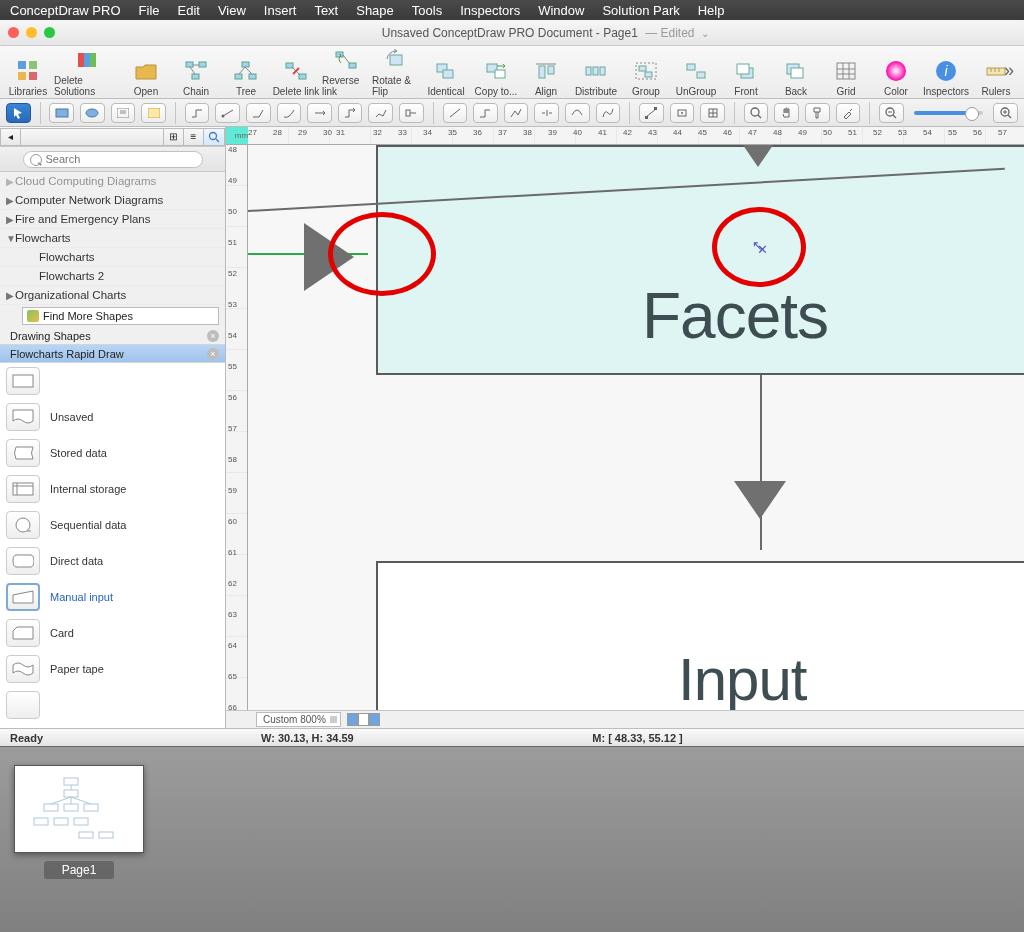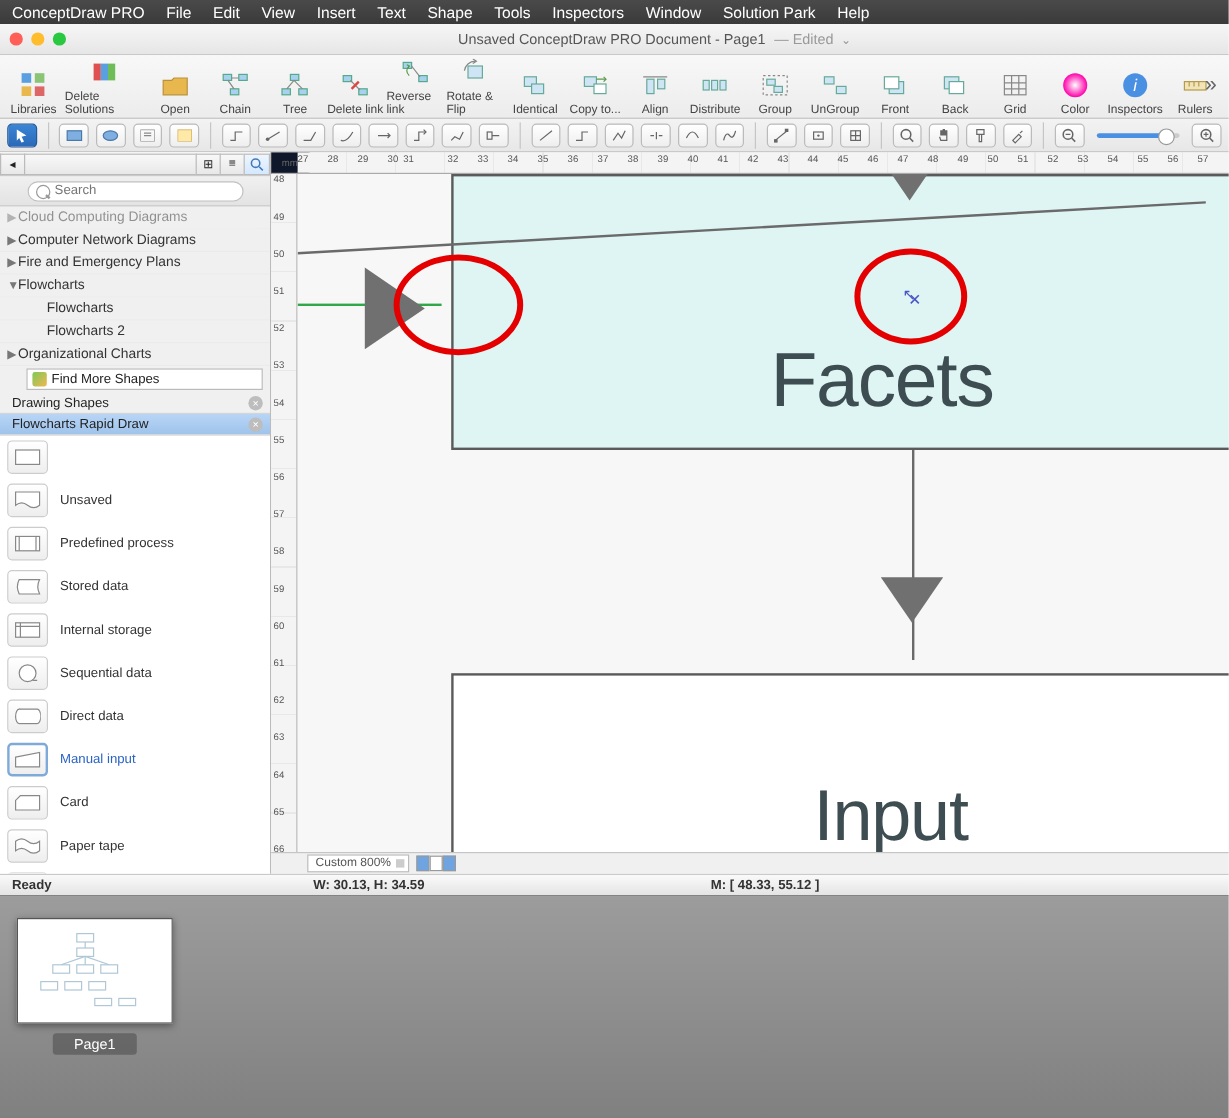--- a/index.html
+++ b/index.html
@@ -59,21 +59,21 @@
   .tab-row.active{background:linear-gradient(#b8d5f5,#9fc3ec);text-align:right;}
 
   .shape-list{flex:1;overflow:hidden;background:#fff;}
   .shape-item{height:36px;display:flex;align-items:center;padding:0 6px;gap:10px;font-size:11px;color:#333;}
   .shape-item.sel{color:#2a63c4;}
   .shape-ico{width:34px;height:28px;border:1px solid #ccc;border-radius:4px;background:linear-gradient(#fff,#eee);display:flex;align-items:center;justify-content:center;}
   .shape-item.sel .shape-ico{border:2px solid #7fa9d8;}
 
   
   .canvas-wrap{flex:1;display:flex;flex-direction:column;position:relative;}
-  .ruler-corner{position:absolute;left:0;top:0;width:32px;height:18px;background:#0f172a;border-right:1px solid #aaa;border-bottom:1px solid #aaa;font-size:8px;display:flex;align-items:center;justify-content:center;color:#666;}
+  .ruler-corner{position:absolute;left:0;top:0;width:32px;height:18px;background:#5eead4;border-right:1px solid #aaa;border-bottom:1px solid #aaa;font-size:8px;display:flex;align-items:center;justify-content:center;color:#666;}
   .ruler-h{height:18px;margin-left:22px;background:repeating-linear-gradient(to right,#f4f4f4 0,#f4f4f4 40px,#e8e8e8 40px,#e8e8e8 41px);border-bottom:1px solid #aaa;position:relative;font-size:8px;color:#555;}
   .ruler-h span{position:absolute;top:1px;}
   .stage-row{flex:1;display:flex;}
   .ruler-v{width:22px;background:repeating-linear-gradient(#f4f4f4 0,#f4f4f4 40px,#e8e8e8 40px,#e8e8e8 41px);border-right:1px solid #aaa;position:relative;font-size:8px;color:#555;}
   .ruler-v span{position:absolute;left:2px;}
   .stage{flex:1;background:#f7f7f7;position:relative;overflow:hidden;}
   .shape-box{position:absolute;background:#dff5f4;border:2px solid #5a5a5a;}
   .shape-box.blank{background:#fff;}
   .big-text{position:absolute;font-size:60px;font-weight:400;color:#3e4d51;letter-spacing:-1px;}
   .triangle-down{position:absolute;width:0;height:0;border-left:26px solid transparent;border-right:26px solid transparent;border-top:38px solid #707070;}
@@ -584,30 +584,20 @@
           </div>
           <span></span>
         </div>
         <div class="shape-item">
           <div class="shape-ico">
             <svg width="22" height="16">
               <path d="M1 1 L21 1 L21 12 Q 16 16 11 12 T 1 12 Z" fill="#fff" stroke="#888"></path>
             </svg>
           </div>
           <span>Unsaved</span>
-        </div>
-        <div class="shape-item">
-          <div class="shape-ico">
-            <svg width="22" height="14">
-              <rect x="1" y="1" width="20" height="12" fill="#fff" stroke="#888"></rect>
-              <line x1="4" y1="1" x2="4" y2="13" stroke="#888"></line>
-              <line x1="18" y1="1" x2="18" y2="13" stroke="#888"></line>
-            </svg>
-          </div>
-          <span>Predefined process</span>
         </div>
         <div class="shape-item">
           <div class="shape-ico">
             <svg width="22" height="14">
               <path d="M4 1 Q 1 7 4 13 L21 13 Q 18 7 21 1 Z" fill="#fff" stroke="#888"></path>
             </svg>
           </div>
           <span>Stored data</span>
         </div>
         <div class="shape-item">

